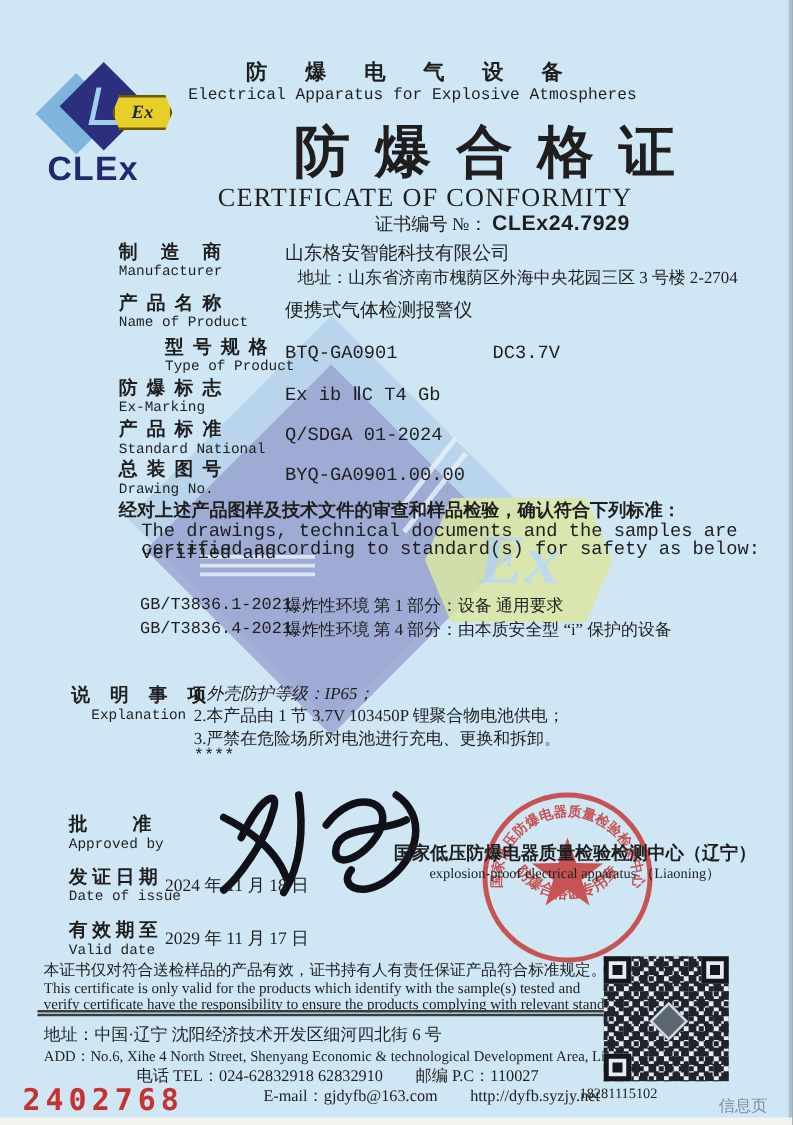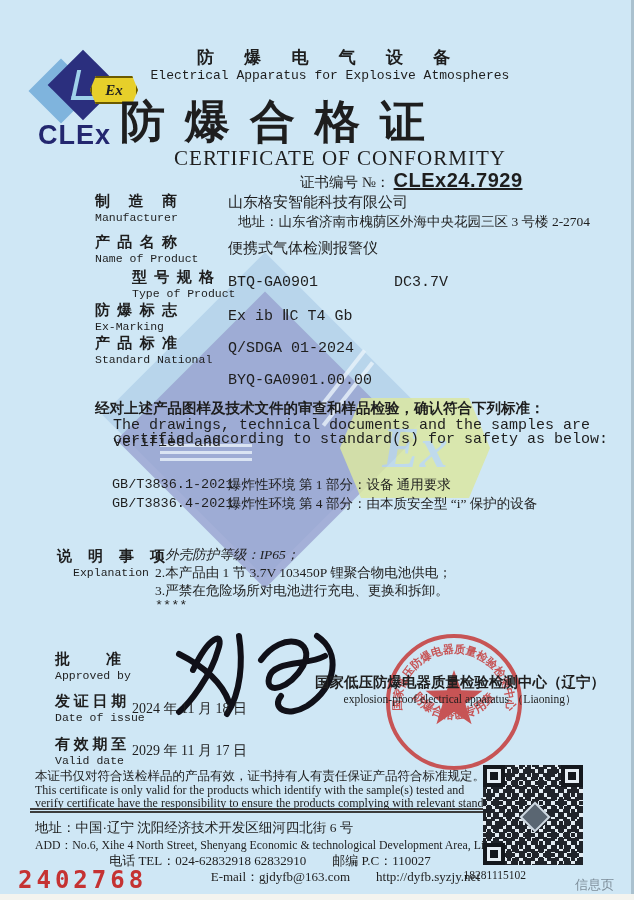--- a/index.html
+++ b/index.html
@@ -12,24 +12,24 @@
   .d-front{left:24px;top:4px;width:50px;height:50px;background:#2b2f7e;transform:rotate(45deg);}
   .d-L{left:40px;top:14px;width:22px;height:26px;border-left:4px solid #9fd2ea;border-bottom:4px solid #9fd2ea;transform:skewX(-12deg);}
   .hex-ex{left:56px;top:20px;width:44px;height:24px;background:#e7cf2a;border:2px solid #6b5a00;
           clip-path:polygon(12% 0,88% 0,100% 50%,88% 100%,12% 100%,0 50%);
           display:flex;align-items:center;justify-content:center;
           font-family:"Liberation Serif",serif;font-style:italic;font-weight:bold;font-size:15px;color:#222;}
   .logo-text{left:4px;top:64px;font-family:"Liberation Sans",sans-serif;font-weight:bold;
              font-size:27px;color:#23276f;letter-spacing:1px;}
   .h-cn-small{left:120px;top:46px;width:420px;text-align:center;font-weight:bold;font-size:17px;letter-spacing:13px;}
   .h-en-small{left:100px;top:68px;width:460px;text-align:center;font-family:"Liberation Mono",monospace;font-size:13px;}
-  .h-cn-big{left:120px;top:92px;width:440px;text-align:left;font-weight:bold;font-size:45px;letter-spacing:20px;}
+  .h-cn-big{left:120px;top:92px;width:440px;text-align:right;font-weight:bold;font-size:45px;letter-spacing:20px;}
   .h-en-big{left:120px;top:146px;width:440px;text-align:center;font-size:21px;letter-spacing:1px;}
   .cert-line{left:300px;top:169px;width:300px;font-size:14.5px;}
-  .cert-no{font-family:"Liberation Sans",sans-serif;font-weight:bold;font-size:20px;letter-spacing:.5px;text-decoration:underline;}
+  .cert-no{font-family:"Liberation Sans",sans-serif;font-weight:bold;font-size:17px;letter-spacing:.5px;}
   
   .lbl-cn{font-weight:bold;font-size:15px;width:82px;text-align:justify;text-align-last:justify;white-space:nowrap;}
   .lbl-en{font-family:"Liberation Mono",monospace;font-size:11.5px;margin-top:0px;white-space:nowrap;}
   .f-lbl{left:95px;}
   .f-val{left:228px;font-size:15px;white-space:nowrap;}
   .mono{font-family:"Liberation Mono",monospace;}
   .addr2{left:238px;font-size:13.5px;white-space:nowrap;}
   
   .stmt-cn{left:95px;top:399px;font-weight:bold;font-size:14.5px;}
   .stmt-en{left:113px;font-family:"Liberation Mono",monospace;font-size:15px;}
@@ -145,20 +145,24 @@
     <div class="lbl-en">Ex-Marking</div>
   </div>
   <div class="abs f-val mono" style="top:306px;">Ex ib ⅡC T4 Gb</div>
 
   <div class="abs f-lbl" style="top:334px;">
     <div class="lbl-cn">产 品 标 准</div>
     <div class="lbl-en">Standard National</div>
   </div>
   <div class="abs f-val mono" style="top:340px;">Q/SDGA 01-2024</div>
 
+  <div class="abs f-lbl" style="top:366px;">
+    <div class="lbl-cn">总 装 图 号</div>
+    <div class="lbl-en">Drawing No.</div>
+  </div>
   <div class="abs f-val mono" style="top:372px;">BYQ-GA0901.00.00</div>
 
   <div class="abs stmt-cn">经对上述产品图样及技术文件的审查和样品检验，确认符合下列标准：</div>
   <div class="abs stmt-en" style="top:417px;">The drawings, technical documents and the samples are verified and</div>
   <div class="abs stmt-en" style="top:431px;">certified according to standard(s) for safety as below:</div>
 
   <div class="abs std-code" style="top:477px;">GB/T3836.1-2021</div>
   <div class="abs std-desc" style="top:476px;">爆炸性环境 第 1 部分：设备 通用要求</div>
   <div class="abs std-code" style="top:496px;">GB/T3836.4-2021</div>
   <div class="abs std-desc" style="top:495px;">爆炸性环境 第 4 部分：由本质安全型 “i” 保护的设备</div>

